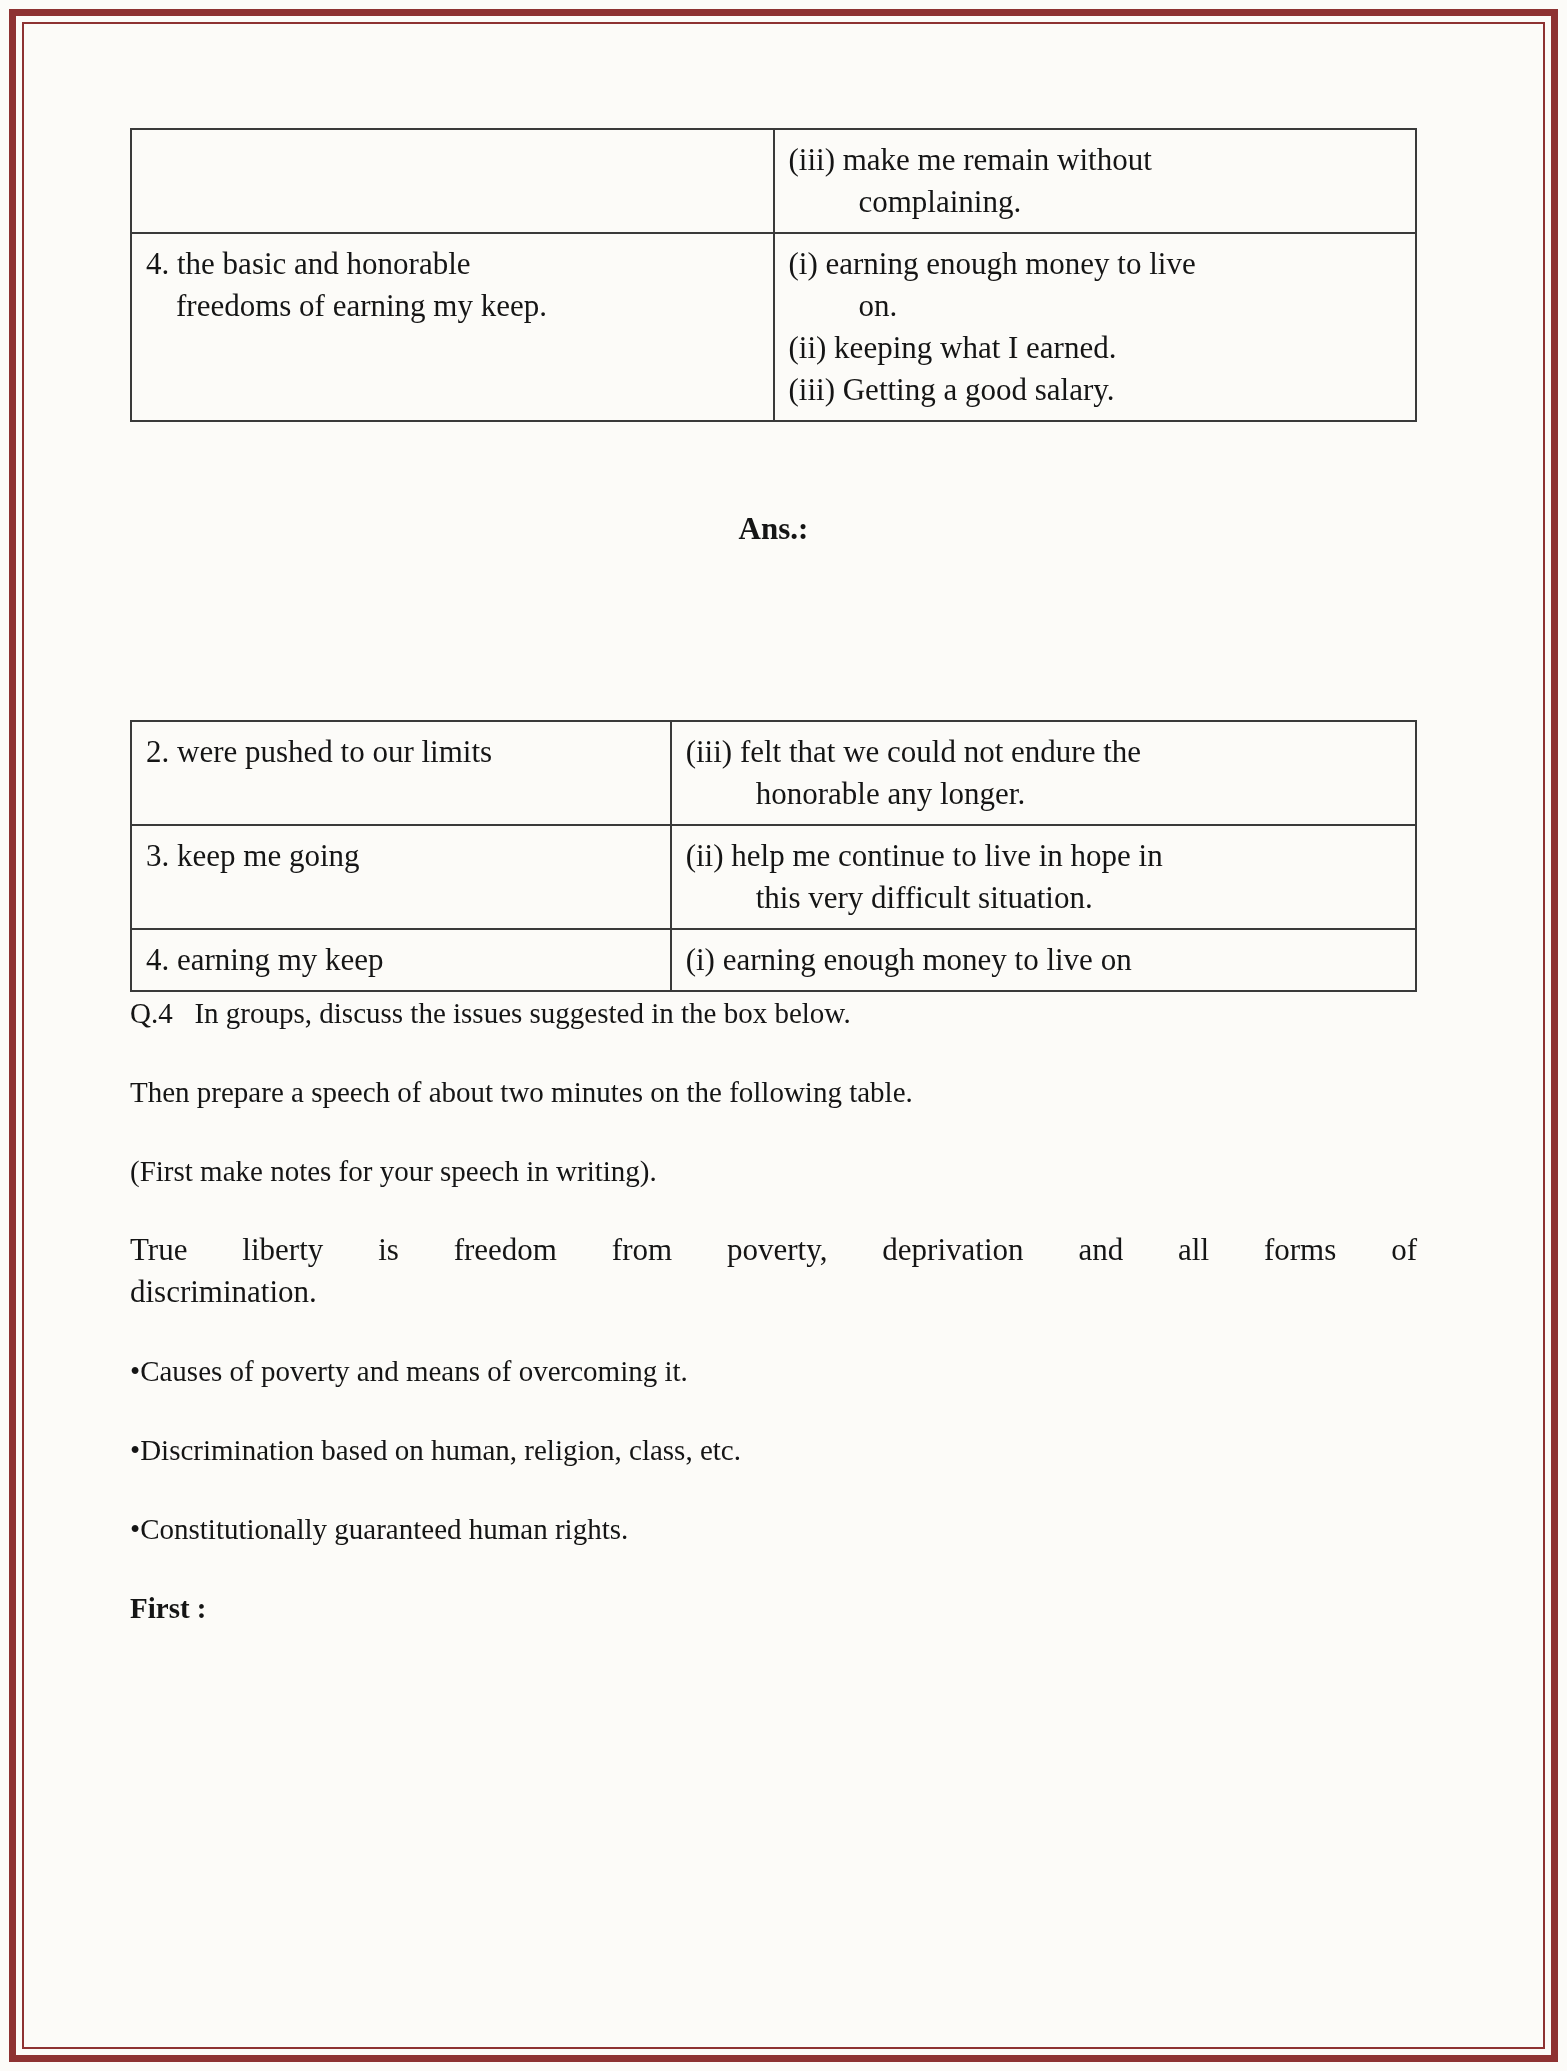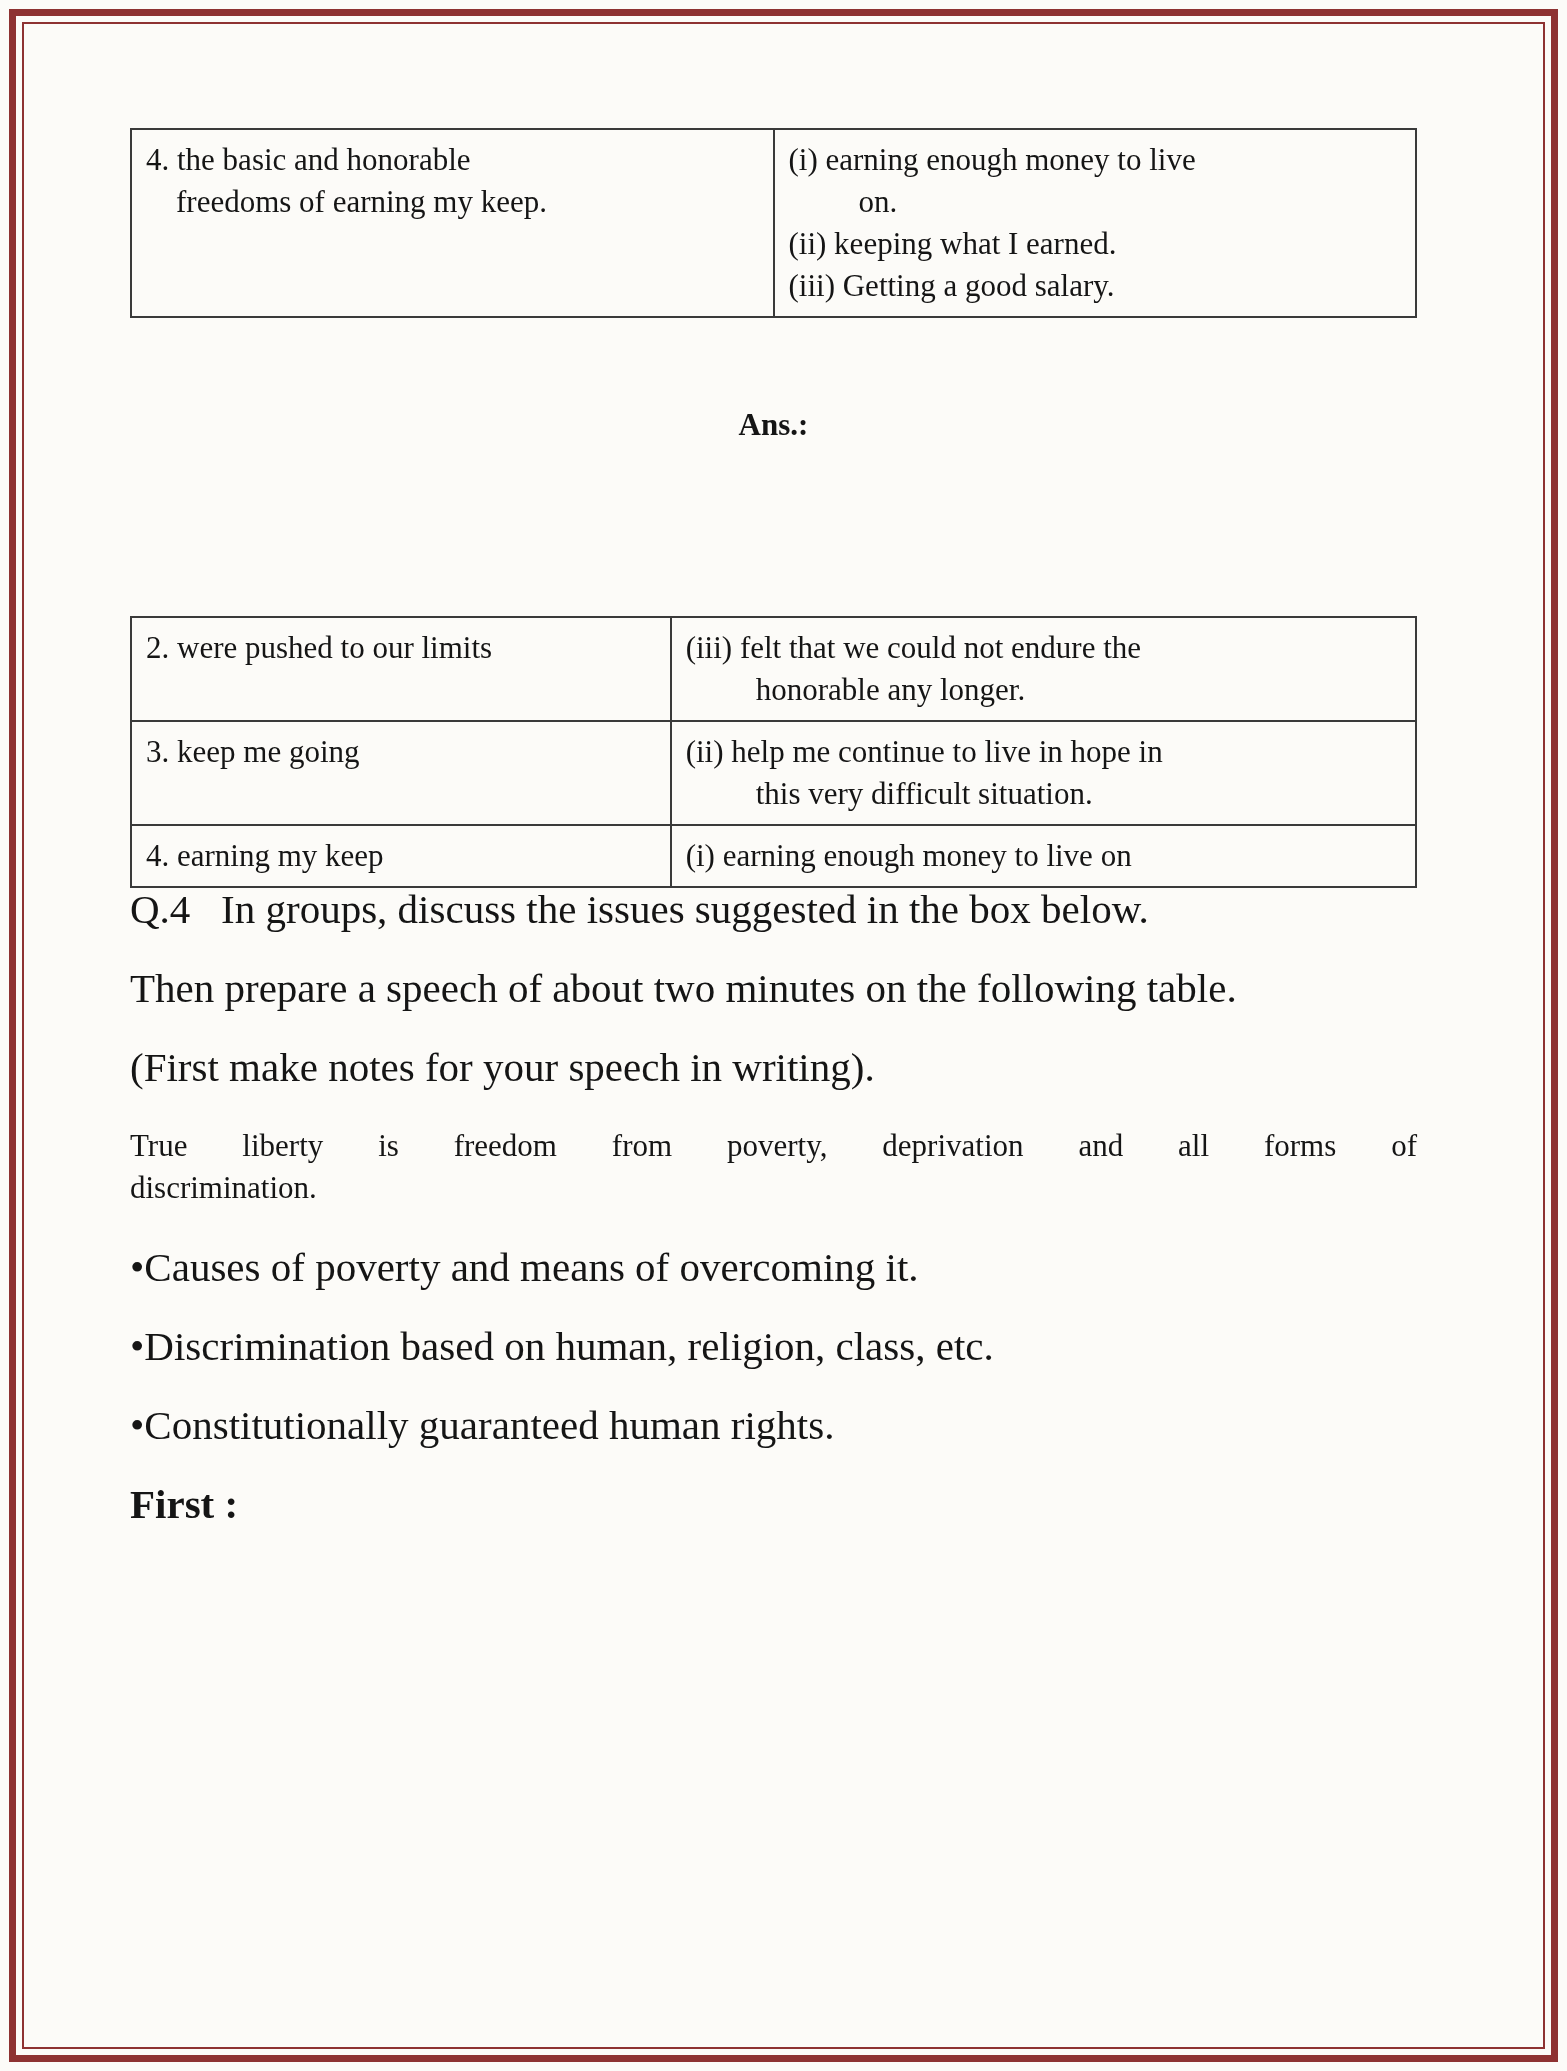--- a/index.html
+++ b/index.html
@@ -40,21 +40,21 @@
   .tbl1 col.cL { width:50%; }
   .tbl2 col.cL { width:42%; }
   .tbl2 { margin-top:170px; }
   .line { line-height:42px; white-space:pre-wrap; }
   .cont { padding-left:70px; }
   .cont-sm { padding-left:30px; }
   .ans-label { margin:86px 0 0 0; font-weight:bold; font-size:31px; line-height:42px;text-align:center; }
   .q4 { margin-top:158px; }
   p.para {
     margin:0 0 37px 0;
-    font-size:41px;
+    font-size:29px;
     line-height:42px;
     white-space:pre-wrap;
   }
   .para-block { margin:0 0 37px 0; font-size:31px; line-height:42px; }
   .justify-line { text-align:justify; text-align-last:justify; }
   .bold { font-weight:bold; }
 </style>
 </head>
 <body>
 
@@ -62,20 +62,29 @@
   <div class="frame-outer">
     <div class="frame-inner">
       <div class="content">
 
         <table class="tbl tbl1">
           <colgroup>
               <col class="cL">
               <col class="cR">
             </colgroup>
           <tbody>
+            <tr>
+              <td>
+                <div class="line"></div>
+              </td>
+              <td>
+                <div class="line">(iii) make me remain without</div>
+                <div class="line cont">complaining.</div>
+              </td>
+            </tr>
             <tr>
               <td>
                 <div class="line">4. the basic and honorable</div>
                 <div class="line cont-sm">freedoms of earning my keep.</div>
               </td>
               <td>
                 <div class="line">(i) earning enough money to live</div>
                 <div class="line cont">on.</div>
                 <div class="line">(ii) keeping what I earned.</div>
                 <div class="line">(iii) Getting a good salary.</div>

